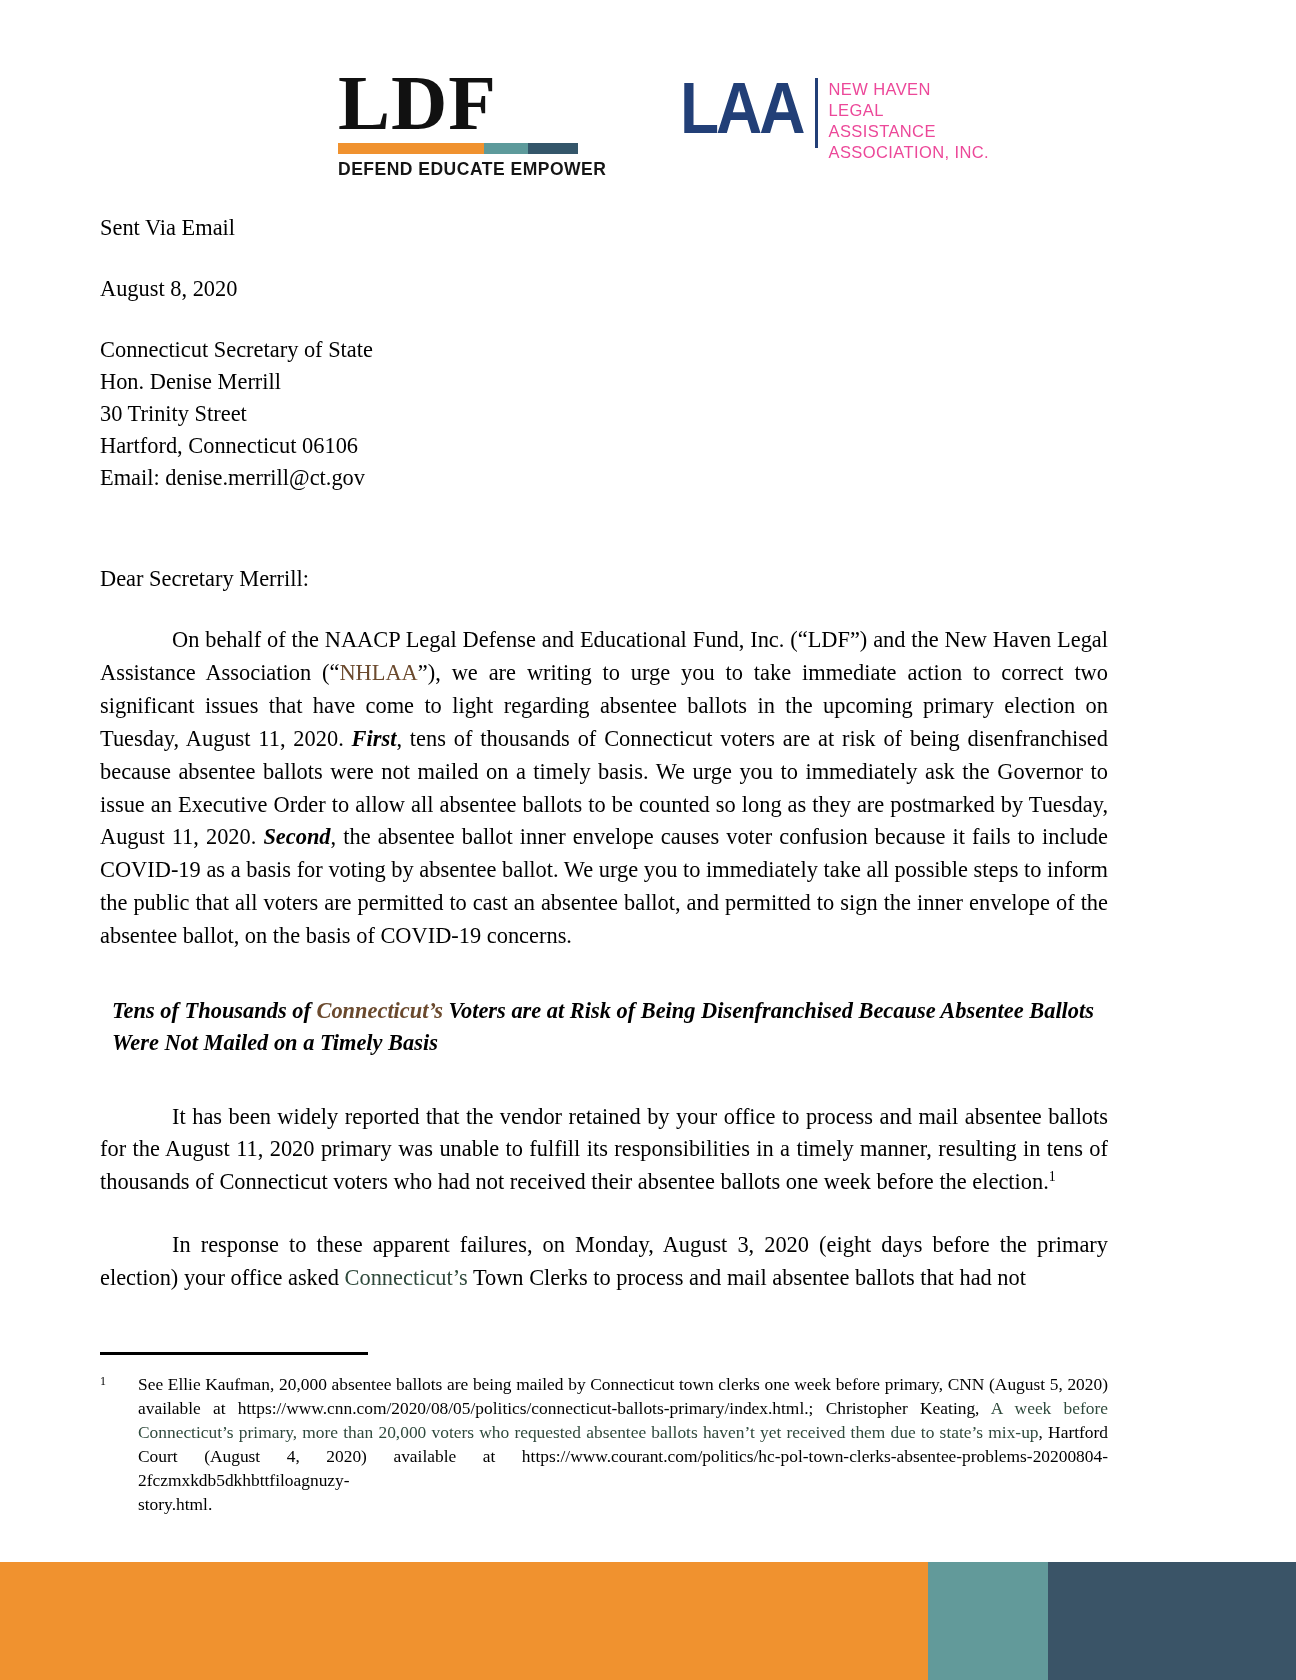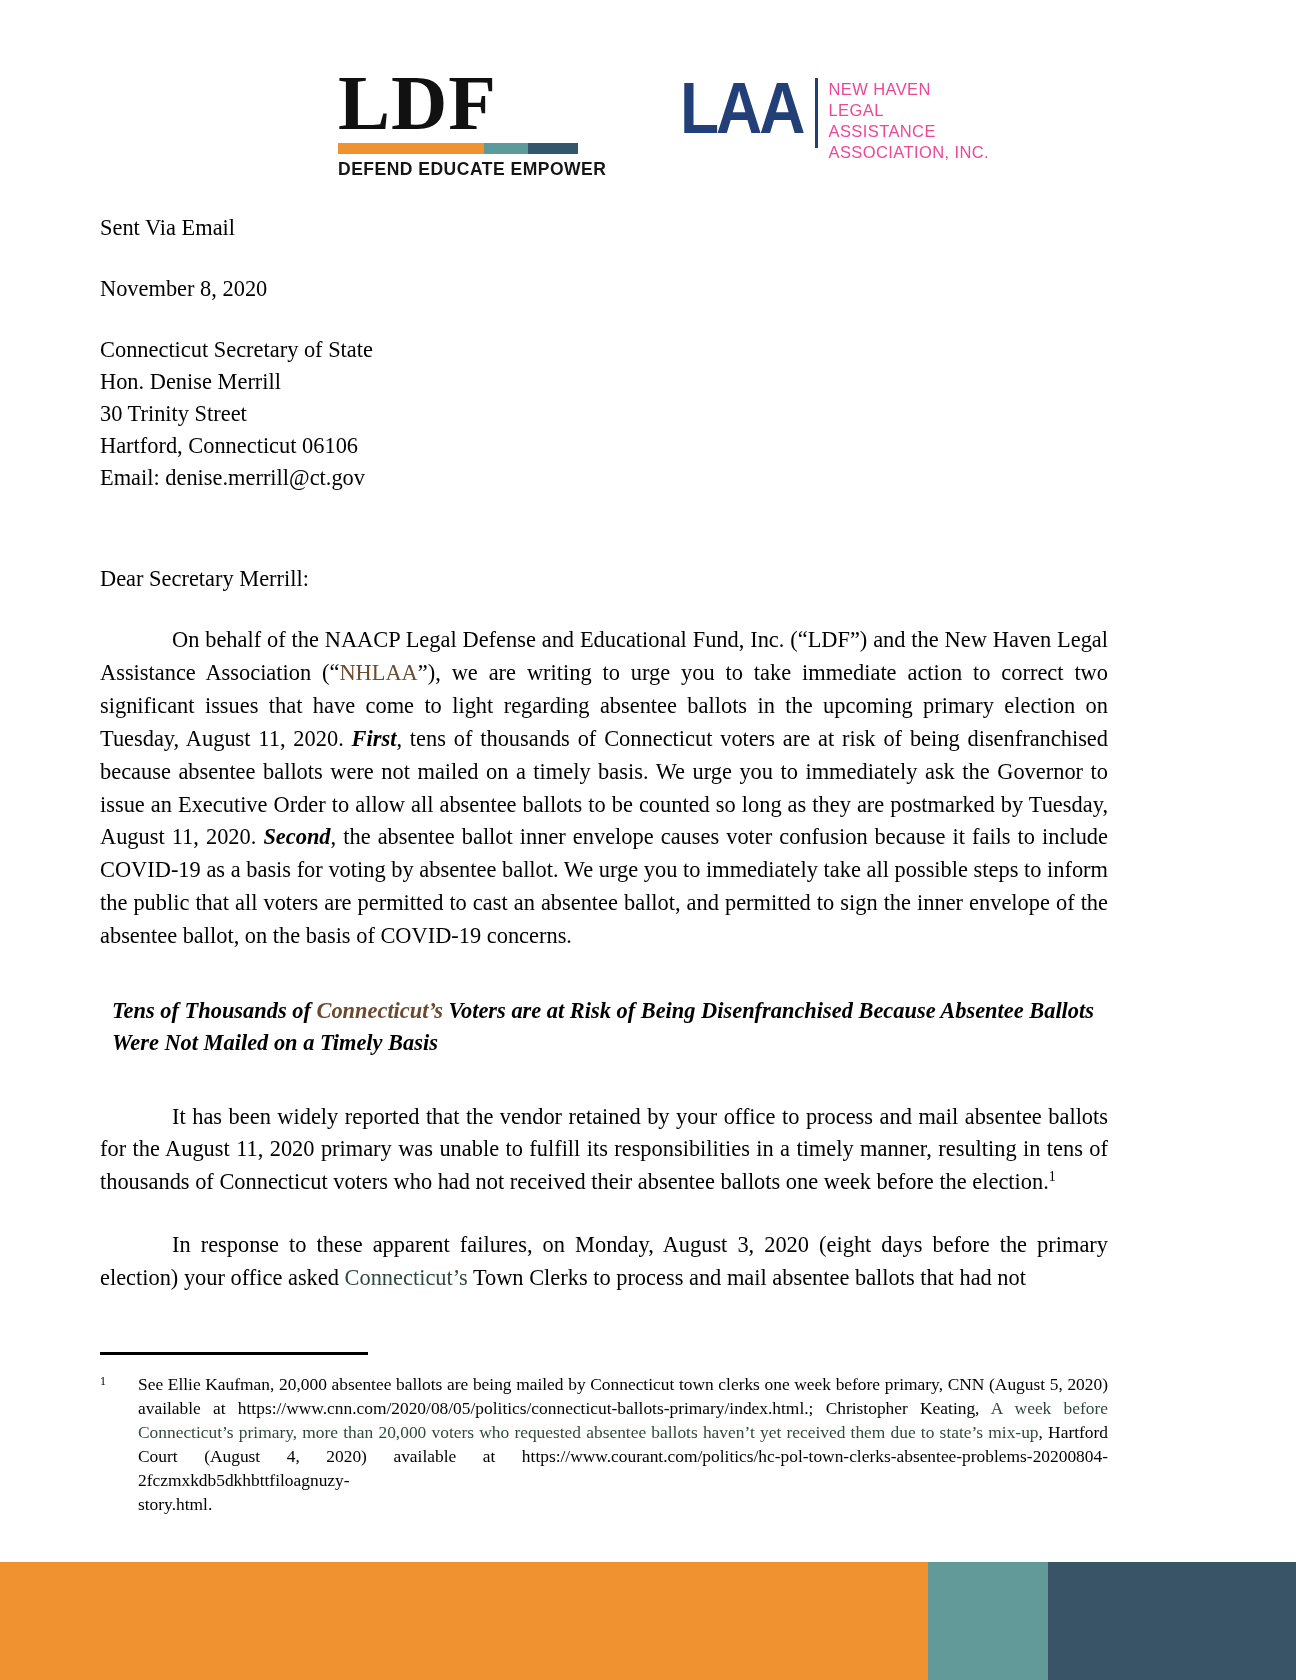--- a/index.html
+++ b/index.html
@@ -231,21 +231,21 @@
     </div>
 
   </div>
 
   <div class="letter">
 
     <div class="line ital">Sent Via Email</div>
 
     <div class="block-gap-md"></div>
 
-    <div class="line">November 8, 2020</div>
+    <div class="line">August 8, 2020</div>
 
     <div class="block-gap-md"></div>
 
     <div class="addr-block">
       <div class="line">Connecticut Secretary of State</div>
       <div class="line">Hon. Denise Merrill</div>
       <div class="line">30 Trinity Street</div>
       <div class="line">Hartford, Connecticut 06106</div>
       <div class="line">Email: denise.merrill@ct.gov</div>
     </div>

